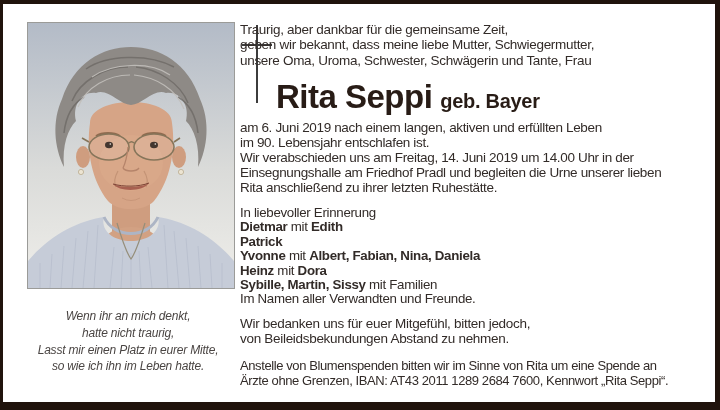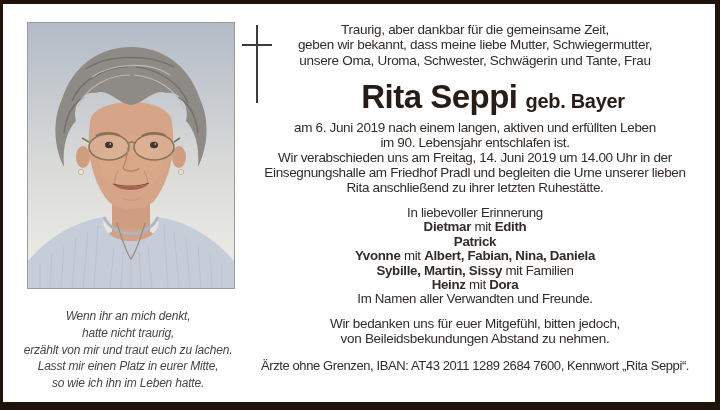--- a/index.html
+++ b/index.html
@@ -15,21 +15,21 @@
          border:1px solid #9b9b98;background:#dfe1e2;}
   .photo svg{display:block;}
 
   .verse{position:absolute;left:8px;top:308px;width:240px;text-align:center;
          font-style:italic;font-size:12px;line-height:16.8px;
          letter-spacing:-0.2px;color:#4a4543;}
 
   .cross-v{position:absolute;left:256px;top:25px;width:2px;height:78px;background:#3c3c3c;}
   .cross-h{position:absolute;left:242px;top:44px;width:30px;height:2px;background:#3c3c3c;}
 
-  .col{position:absolute;left:240px;width:470px;text-align:center;}
+  .col{position:absolute;left:240px;width:470px;text-align:left;}
   .col .line{white-space:nowrap;}
 
   .intro{top:22px;font-size:13.5px;line-height:15.3px;letter-spacing:-0.3px;}
   .name-row{top:80px;line-height:33px;color:#281c16;}
   .name-main{font-size:33px;font-weight:700;letter-spacing:-0.5px;margin-left:36px;}
   .name-maiden{font-size:20px;font-weight:700;letter-spacing:-0.3px;margin-left:8px;}
   .announce{top:120px;font-size:13.5px;line-height:15.1px;letter-spacing:-0.35px;}
   .memoriam{top:206px;font-size:13.3px;line-height:14.4px;letter-spacing:-0.3px;}
   .memoriam .b{font-weight:700;}
   .thanks{top:317px;font-size:13.5px;line-height:14.8px;letter-spacing:-0.3px;}
@@ -128,21 +128,20 @@
         <path d="M120,224 L124,265"></path>
     </g>
 
     <path d="M89,200 C95,220 100,232 103,236 C106,232 111,220 117,200" fill="none" stroke="#958e7a" stroke-width="1.2"></path>
   </svg>
 </div>
 
 <div class="verse">
   <div class="line">Wenn ihr an mich denkt,</div>
   <div class="line">hatte nicht traurig,</div>
-  <div class="line">erzählt von mir und traut euch zu lachen.</div>
   <div class="line">Lasst mir einen Platz in eurer Mitte,</div>
   <div class="line">so wie ich ihn im Leben hatte.</div>
 </div>
 
 <div class="cross-v"></div>
 <div class="cross-h"></div>
 
 <div class="col intro">
   <div class="line">Traurig, aber dankbar für die gemeinsame Zeit,</div>
   <div class="line">geben wir bekannt, dass meine liebe Mutter, Schwiegermutter,</div>
@@ -159,25 +158,26 @@
   <div class="line">Wir verabschieden uns am Freitag, 14. Juni 2019 um 14.00 Uhr in der</div>
   <div class="line">Einsegnungshalle am Friedhof Pradl und begleiten die Urne unserer lieben</div>
   <div class="line">Rita anschließend zu ihrer letzten Ruhestätte.</div>
 </div>
 
 <div class="col memoriam">
     <div class="line"><span>In liebevoller Erinnerung</span></div>
     <div class="line"><span class="b">Dietmar</span><span> mit </span><span class="b">Edith</span></div>
     <div class="line"><span class="b">Patrick</span></div>
     <div class="line"><span class="b">Yvonne</span><span> mit </span><span class="b">Albert, Fabian, Nina, Daniela</span></div>
+    <div class="line"><span class="b">Heinz</span><span> mit </span><span class="b">Dora</span></div>
     <div class="line"><span class="b">Sybille, Martin, Sissy</span><span> mit Familien</span></div>
-    <div class="line"><span class="b">Heinz</span><span> mit </span><span class="b">Dora</span></div>
     <div class="line"><span>Im Namen aller Verwandten und Freunde.</span></div>
   </div>
 
 <div class="col thanks">
   <div class="line">Wir bedanken uns für euer Mitgefühl, bitten jedoch,</div>
   <div class="line">von Beileidsbekundungen Abstand zu nehmen.</div>
 </div>
 
 <div class="col donation">
+  <div class="line">Anstelle von Blumenspenden bitten wir im Sinne von Rita um eine Spende an</div>
   <div class="line">Ärzte ohne Grenzen, IBAN: AT43 2011 1289 2684 7600, Kennwort „Rita Seppi“.</div>
 </div>
 
 </body></html>

